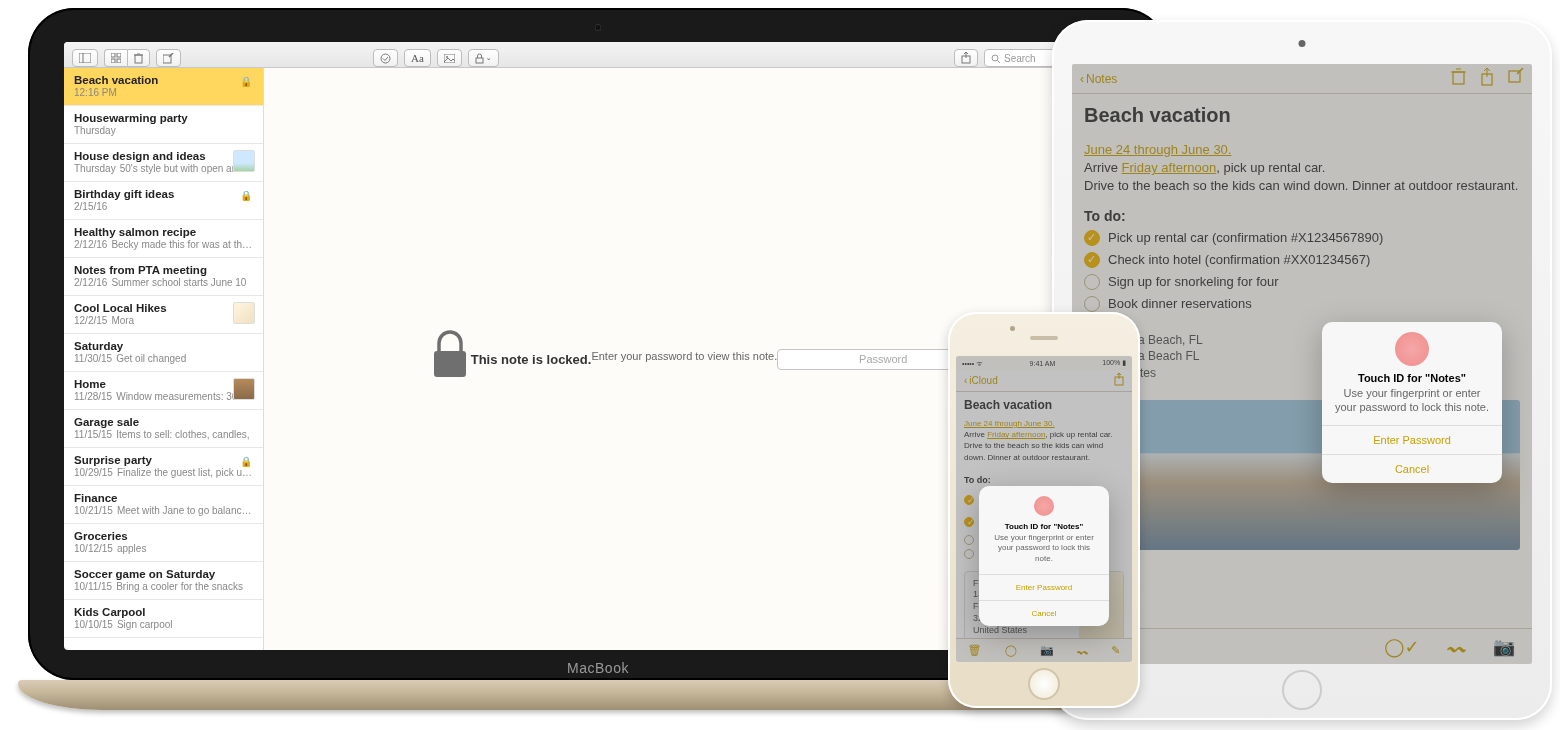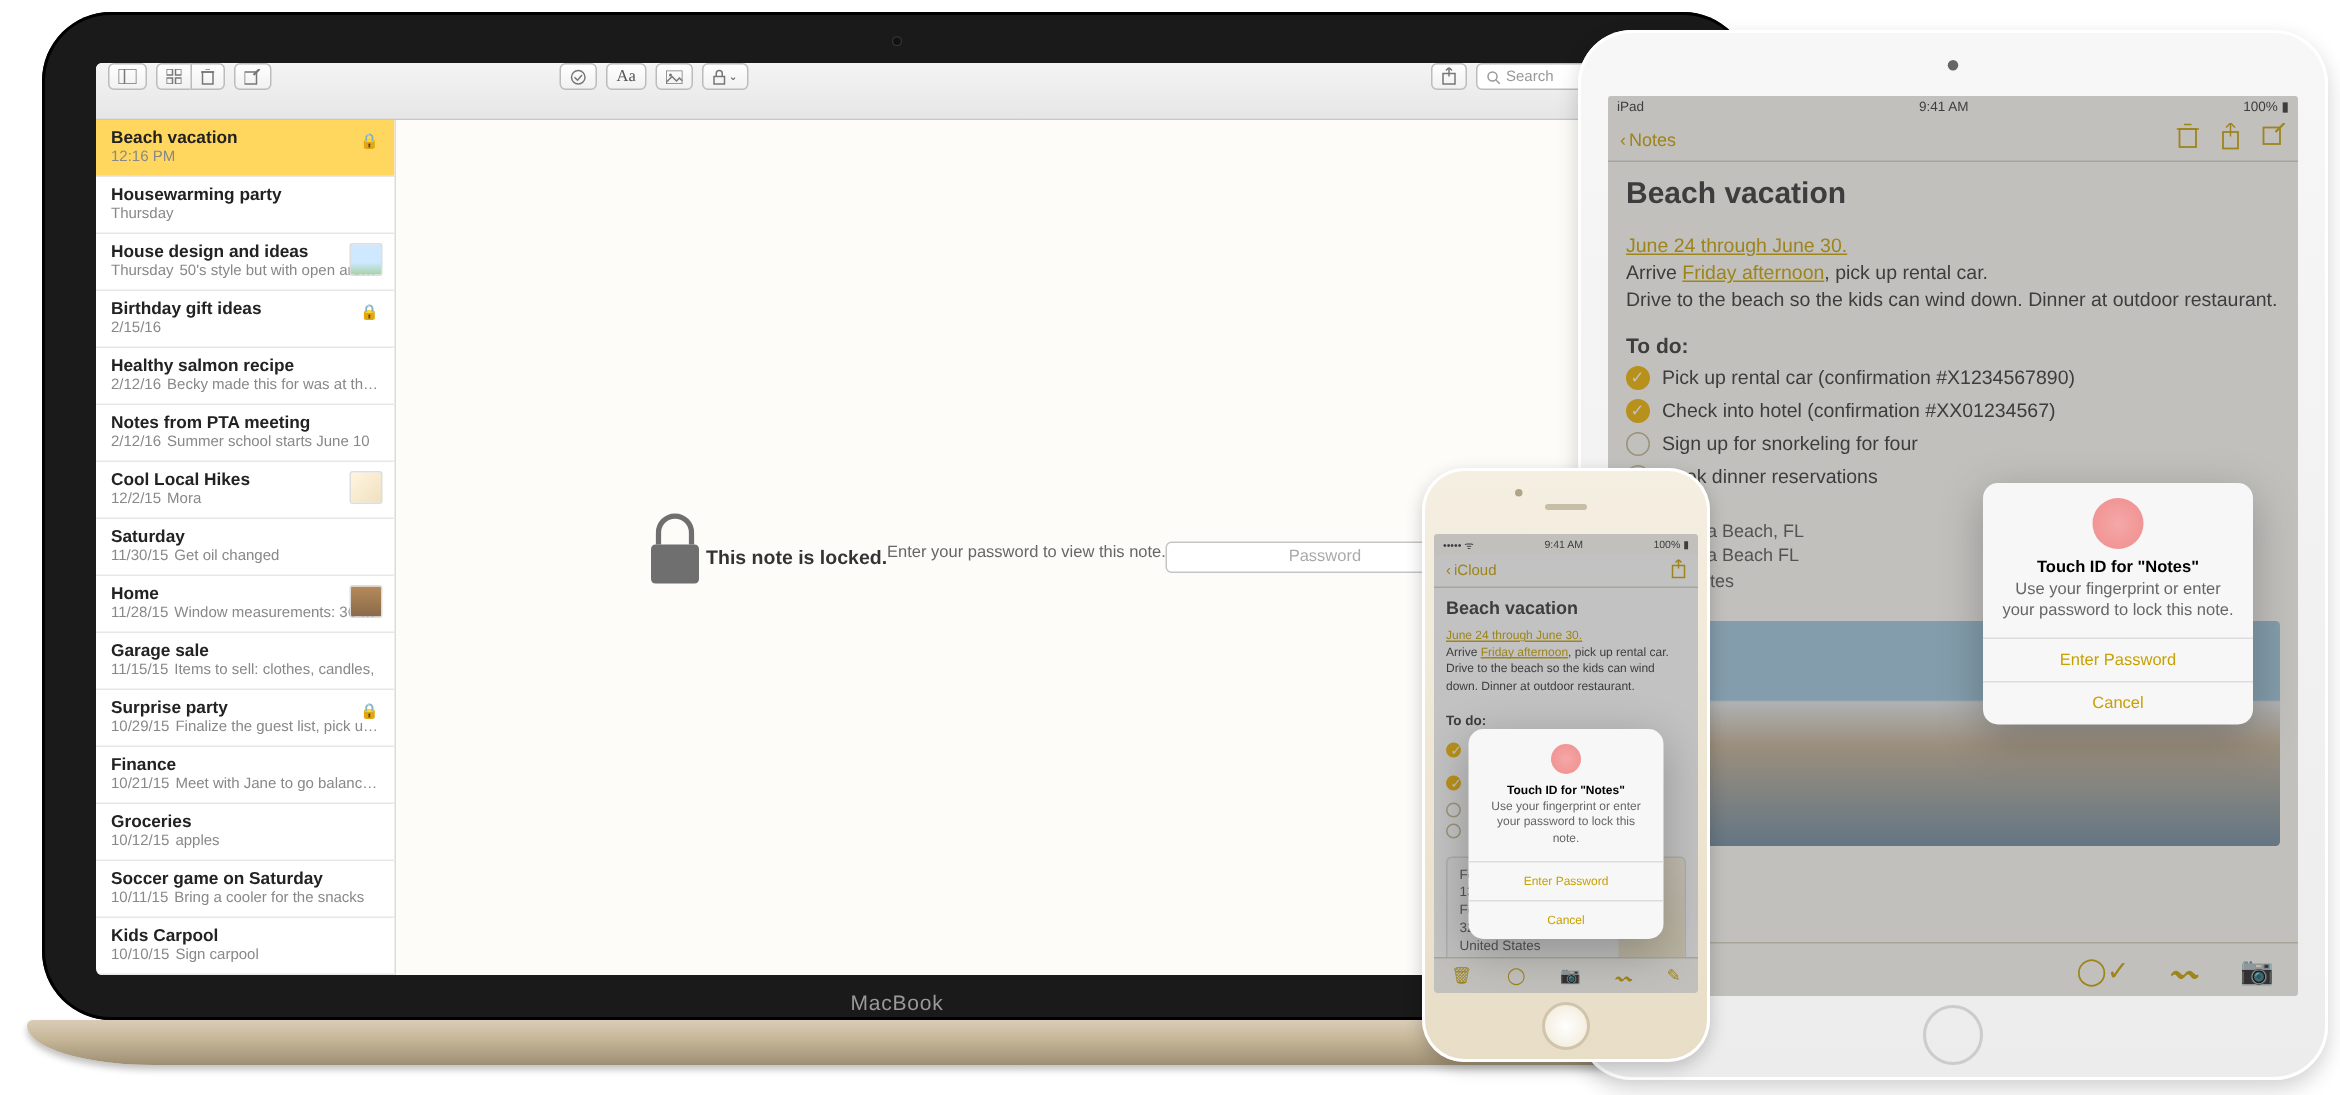--- a/index.html
+++ b/index.html
@@ -42,25 +42,25 @@
     left: -10px; right:-10px; bottom: 10px;
     height: 30px;
     background: linear-gradient(#d9ccb8,#c8b89a 40%,#9e8f73);
     border-radius: 4px 4px 90px 90px / 4px 4px 28px 28px;
     box-shadow: 0 3px 5px rgba(0,0,0,0.25);
   }
   .mb-label { position:absolute; bottom:44px; left:50%; transform:translateX(-50%); color:#999; font-size:14px; letter-spacing:0.5px; }
 
   
   .toolbar {
-    height: 38px;
+    height: 26px;
     background: linear-gradient(#f4f4f4,#e6e6e6);
     border-bottom: 1px solid #c8c8c8;
     display: flex;
-    align-items: flex-start;
+    align-items: flex-end;
     padding: 0 8px;
     gap: 6px;
     font-size: 11px;
     color: #555;
   }
   .tb-btn {
     height: 18px;
     border: 1px solid #bcbcbc;
     border-radius: 4px;
     background: linear-gradient(#fff,#f1f1f1);
@@ -381,25 +381,20 @@
       </div>
     </div>
   </div>
   <div class="mb-label">MacBook</div>
   <div class="mb-base"></div>
 </div>
 
 <div class="ipad">
   <div class="cam"></div>
   <div class="ipad-screen">
-    <div class="ios-status">
-      <span>iPad</span>
-      <span>9:41 AM</span>
-      <span><span>100%</span> ▮</span>
-    </div>
     <div class="ios-nav">
       <div class="ios-back">
         <span>‹</span>
         <span>Notes</span>
       </div>
       <div class="nav-right">
         <span>
           <svg width="15" height="17">
               <rect x="2" y="4" width="11" height="12" fill="none" stroke="#c7a100" stroke-width="1.2"></rect>
               <line x1="0" y1="4" x2="15" y2="4" stroke="#c7a100"></line>

